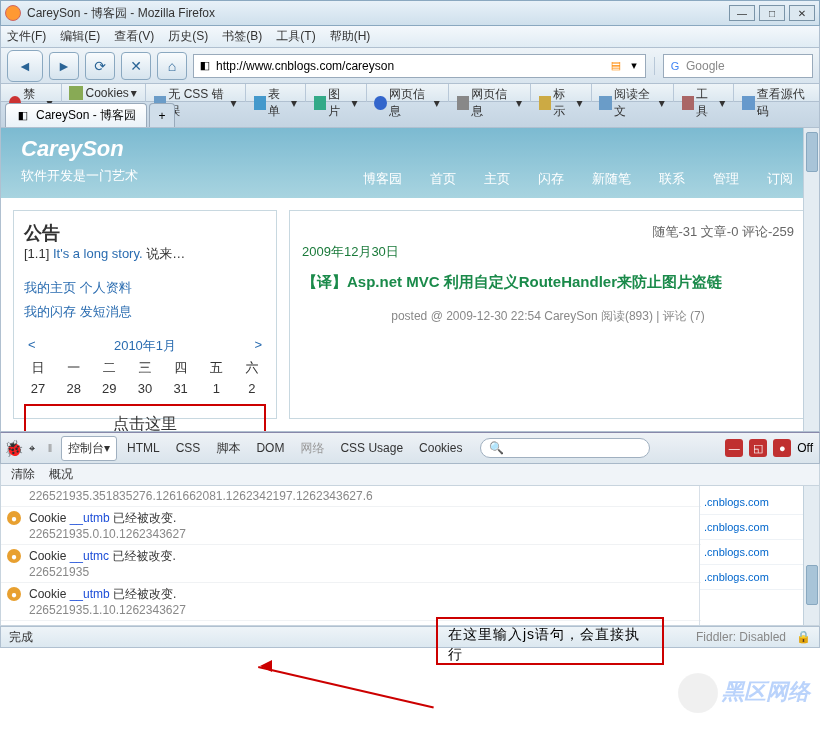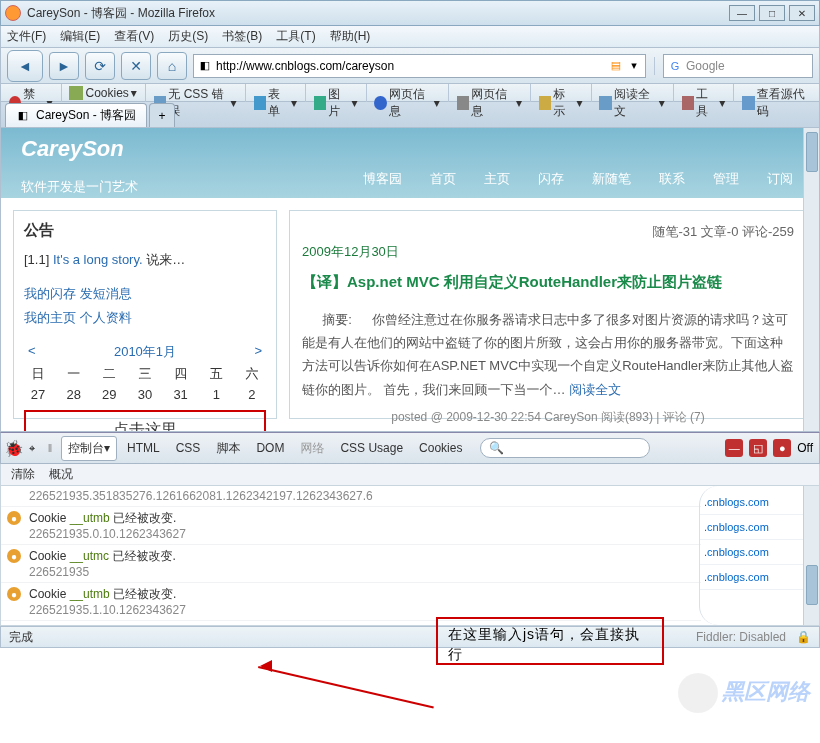--- a/index.html
+++ b/index.html
@@ -26,27 +26,27 @@
 .tabrow { height:26px; background:linear-gradient(#d0deea,#c4d4e2); border:1px solid #b0c0d0; border-top:none; display:flex; align-items:flex-end; padding:0 4px;}
 .tab { height:24px; padding:4px 10px; background:linear-gradient(#fff,#eaf2f8); border:1px solid #9ab; border-bottom:none; border-radius:4px 4px 0 0; font-size:12px; display:flex; align-items:center; gap:6px;}
 .tab.add { width:26px; justify-content:center; background:#d0deea; margin-left:2px;}
 
 .page { position:relative; height:304px; border:1px solid #b0c0d0; border-top:none; overflow:hidden; background:#fff;}
 .scroll { position:absolute; right:0; top:0; width:16px; height:100%; background:#e4ecf2; border-left:1px solid #c0d0dc;}
 .scroll .thumb{ position:absolute; top:4px; left:2px; width:12px; height:40px; background:#a8c4d8; border:1px solid #88a8c0; border-radius:2px;}
 
 .header { height:70px; background:linear-gradient(#7cbad1,#a8d4e0); padding:8px 20px; color:#fff;}
 .header h1 { font-size:22px; font-style:italic; font-weight:bold;}
-.header .sub { font-size:13px; margin-top:16px;}
+.header .sub { font-size:13px; margin-top:5px;}
 .topnav { position:absolute; right:26px; top:42px; display:flex; gap:28px; font-size:13px;}
 .topnav span { color:#fff;}
 
 .body { display:flex; padding:12px; gap:12px; height:calc(100% - 70px);}
 .sidebar { width:264px; border:1px solid #c8d8e0; padding:10px; font-size:13px; color:#333;}
-.sidebar h3{ font-size:15px; font-weight:bold; margin-bottom:11px;}
+.sidebar h3{ font-size:18px; font-weight:bold; margin-bottom:0;}
 .sidebar .l1{ margin-bottom:6px;}
 .sidebar a{ color:#2a6cb0; text-decoration:none;}
 .cal { margin-top:14px;}
 .calhead { display:flex; justify-content:space-between; font-size:13px; color:#2a6cb0; padding:2px 4px;}
 .calrow { display:flex; justify-content:space-between; padding:2px 0; font-size:13px;}
 .calrow span{ width:28px; text-align:center;}
 .redbox { border:2px solid #c00; padding:8px 18px; margin:6px 0; position:relative; text-align:center;}
 
 .main { flex:1; border:1px solid #c8d8e0; padding:12px; font-size:13px; color:#444;}
 .main .meta{ text-align:right; color:#666; font-size:13px; margin-bottom:2px;}
@@ -67,25 +67,25 @@
 .fb-btn.gray{ color:#999;}
 .fb-search{ width:170px; height:20px; border:1px solid #a0b0c0; background:#fff; border-radius:10px; margin-left:8px; display:flex; align-items:center; padding:0 8px; color:#aaa;}
 .fb-right { margin-left:auto; display:flex; align-items:center; gap:6px;}
 .fb-close{ width:18px; height:18px; background:#c03030; border-radius:3px; color:#fff; display:flex; align-items:center; justify-content:center; font-size:11px;}
 
 .fb-sub { height:22px; background:#f0f4f8; border:1px solid #c8d4de; border-top:none; display:flex; align-items:center; padding:0 10px; font-size:12px; gap:14px;}
 .fb-sub span{ color:#333;}
 
 .console { height:140px; background:#fff; border:1px solid #c8d4de; border-top:none; font-size:12px; overflow:hidden; position:relative;}
 .console .left{ position:absolute; left:0; top:0; width:700px; height:100%; overflow:hidden;}
-.console .right{ position:absolute; right:16px; top:0; width:104px; height:100%; border-left:1px solid #d8e0e8; padding:4px 0;border-radius:19px;}
+.console .right{ position:absolute; right:16px; top:0; width:104px; height:100%; border-left:1px solid #d8e0e8; padding:4px 0;}
 .console .right div{ padding:6px 4px; color:#0066cc; font-size:11px; border-bottom:1px solid #eef2f6;}
 .crow { padding:3px 8px 3px 28px; border-bottom:1px solid #f0f2f4; position:relative; color:#333;}
 .crow .cicon{ position:absolute; left:6px; top:4px; width:14px; height:14px; border-radius:50%; background:#e8a030; color:#fff; font-size:10px; display:flex; align-items:center; justify-content:center;}
-.crow .blue{ color:#4d7c0f;}
+.crow .blue{ color:#1d4ed8;}
 .crow .sub{ color:#888; padding-left:0;}
 .prompt { padding:4px 8px; color:#c00; font-weight:bold;}
 .cscroll{ position:absolute; right:0; top:0; width:16px; height:100%; background:#e4ecf2; border-left:1px solid #c0d0dc;}
 .cscroll .ct{ position:absolute; bottom:20px; left:2px; width:12px; height:40px; background:#a8c4d8; border:1px solid #88a8c0; border-radius:2px;}
 
 .redbox2 { position:absolute; border:2px solid #c00; left:436px; top:617px; width:228px; height:48px; padding:6px 10px; font-size:14px; line-height:1.4; background:none; z-index:10; letter-spacing:1px;}
 .arrow2{ position:absolute; left:258px; top:666px; width:176px; height:2px; z-index:9;}
 .arrow2::before{ content:''; position:absolute; left:0; top:0; width:0; height:2px; border-top:2px solid #c00; transform-origin:left; width:180px; transform:rotate(13deg);}
 .arrow2::after{ content:''; position:absolute; left:-4px; top:-6px; border:6px solid transparent; border-right:12px solid #c00;}
 
@@ -184,22 +184,22 @@
       <span>联系</span>
       <span>管理</span>
       <span>订阅</span>
     </div>
   </div>
   <div class="body">
     <div class="sidebar">
       <h3>公告</h3>
       <div class="l1"><span>[1.1]</span> <a>It's a long story.</a> <span>说来…</span></div>
       <div style="height:10px"></div>
+      <div class="l1"><a>我的主页</a>  <a>个人资料</a></div>
       <div class="l1"><a>我的闪存</a>  <a>发短消息</a></div>
-      <div class="l1"><a>我的主页</a>  <a>个人资料</a></div>
       <div class="cal">
         <div class="calhead">
             <span>&lt;</span>
             <span>2010年1月</span>
             <span>&gt;</span>
           </div>
         <div class="calrow">
           <span>日</span>
             <span>一</span>
             <span>二</span>
@@ -226,21 +226,20 @@
             <span>21</span>
             <span>22</span>
             <span>23</span>
           </div>
       </div>
     </div>
     <div class="main">
       <div class="meta">随笔-31  文章-0  评论-259</div>
       <div class="date">2009年12月30日</div>
       <div class="ptitle">【译】Asp.net MVC 利用自定义RouteHandler来防止图片盗链</div>
-      <div class="summary"><span class="sumtitle">摘要:</span><span>你曾经注意过在你服务器请求日志中多了很多对图片资源的请求吗？这可能是有人在他们的网站中盗链了你的图片所致，这会占用你的服务器带宽。下面这种方法可以告诉你如何在ASP.NET MVC中实现一个自定义RouteHandler来防止其他人盗链你的图片。      首先，我们来回顾一下当一个…</span> <a>阅读全文</a></div>
       <div class="postfoot">posted @ 2009-12-30 22:54 CareySon 阅读(893) | 评论 (7)</div>
     </div>
   </div>
   <div class="scroll">
       <div class="thumb"></div>
     </div>
   <div class="arrow a1"></div>
 </div>
 
 <div class="firebug">

